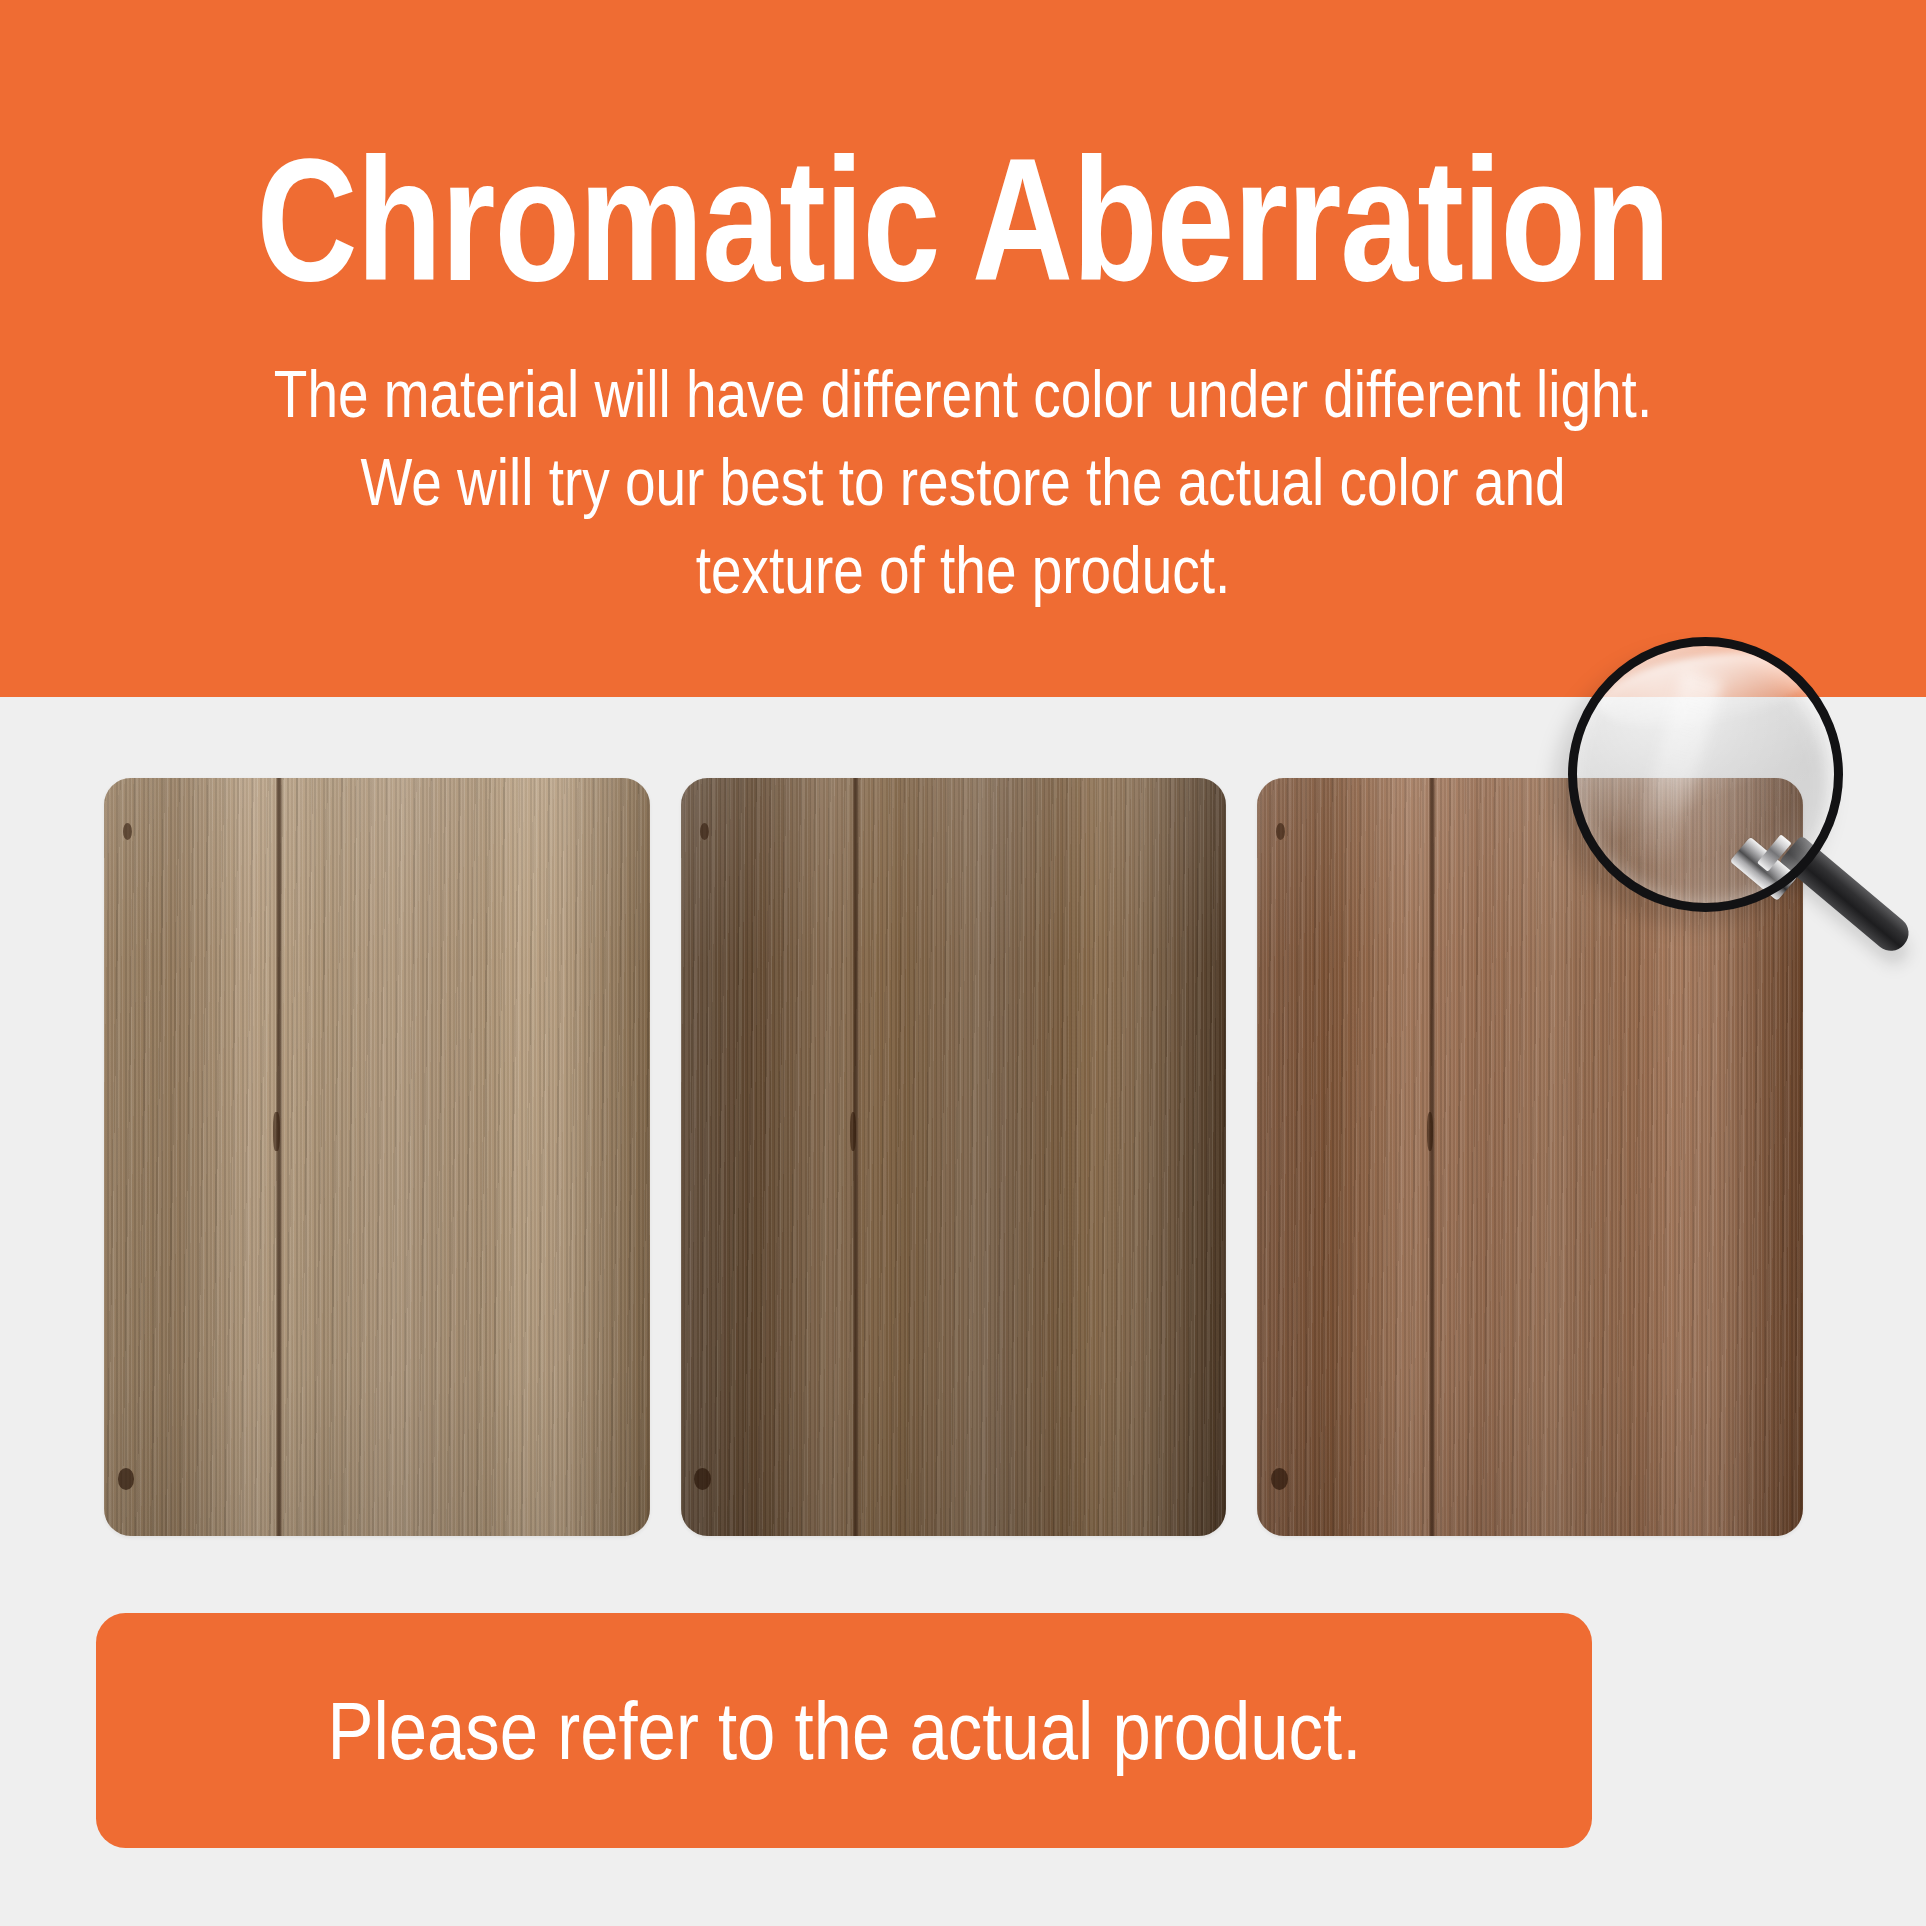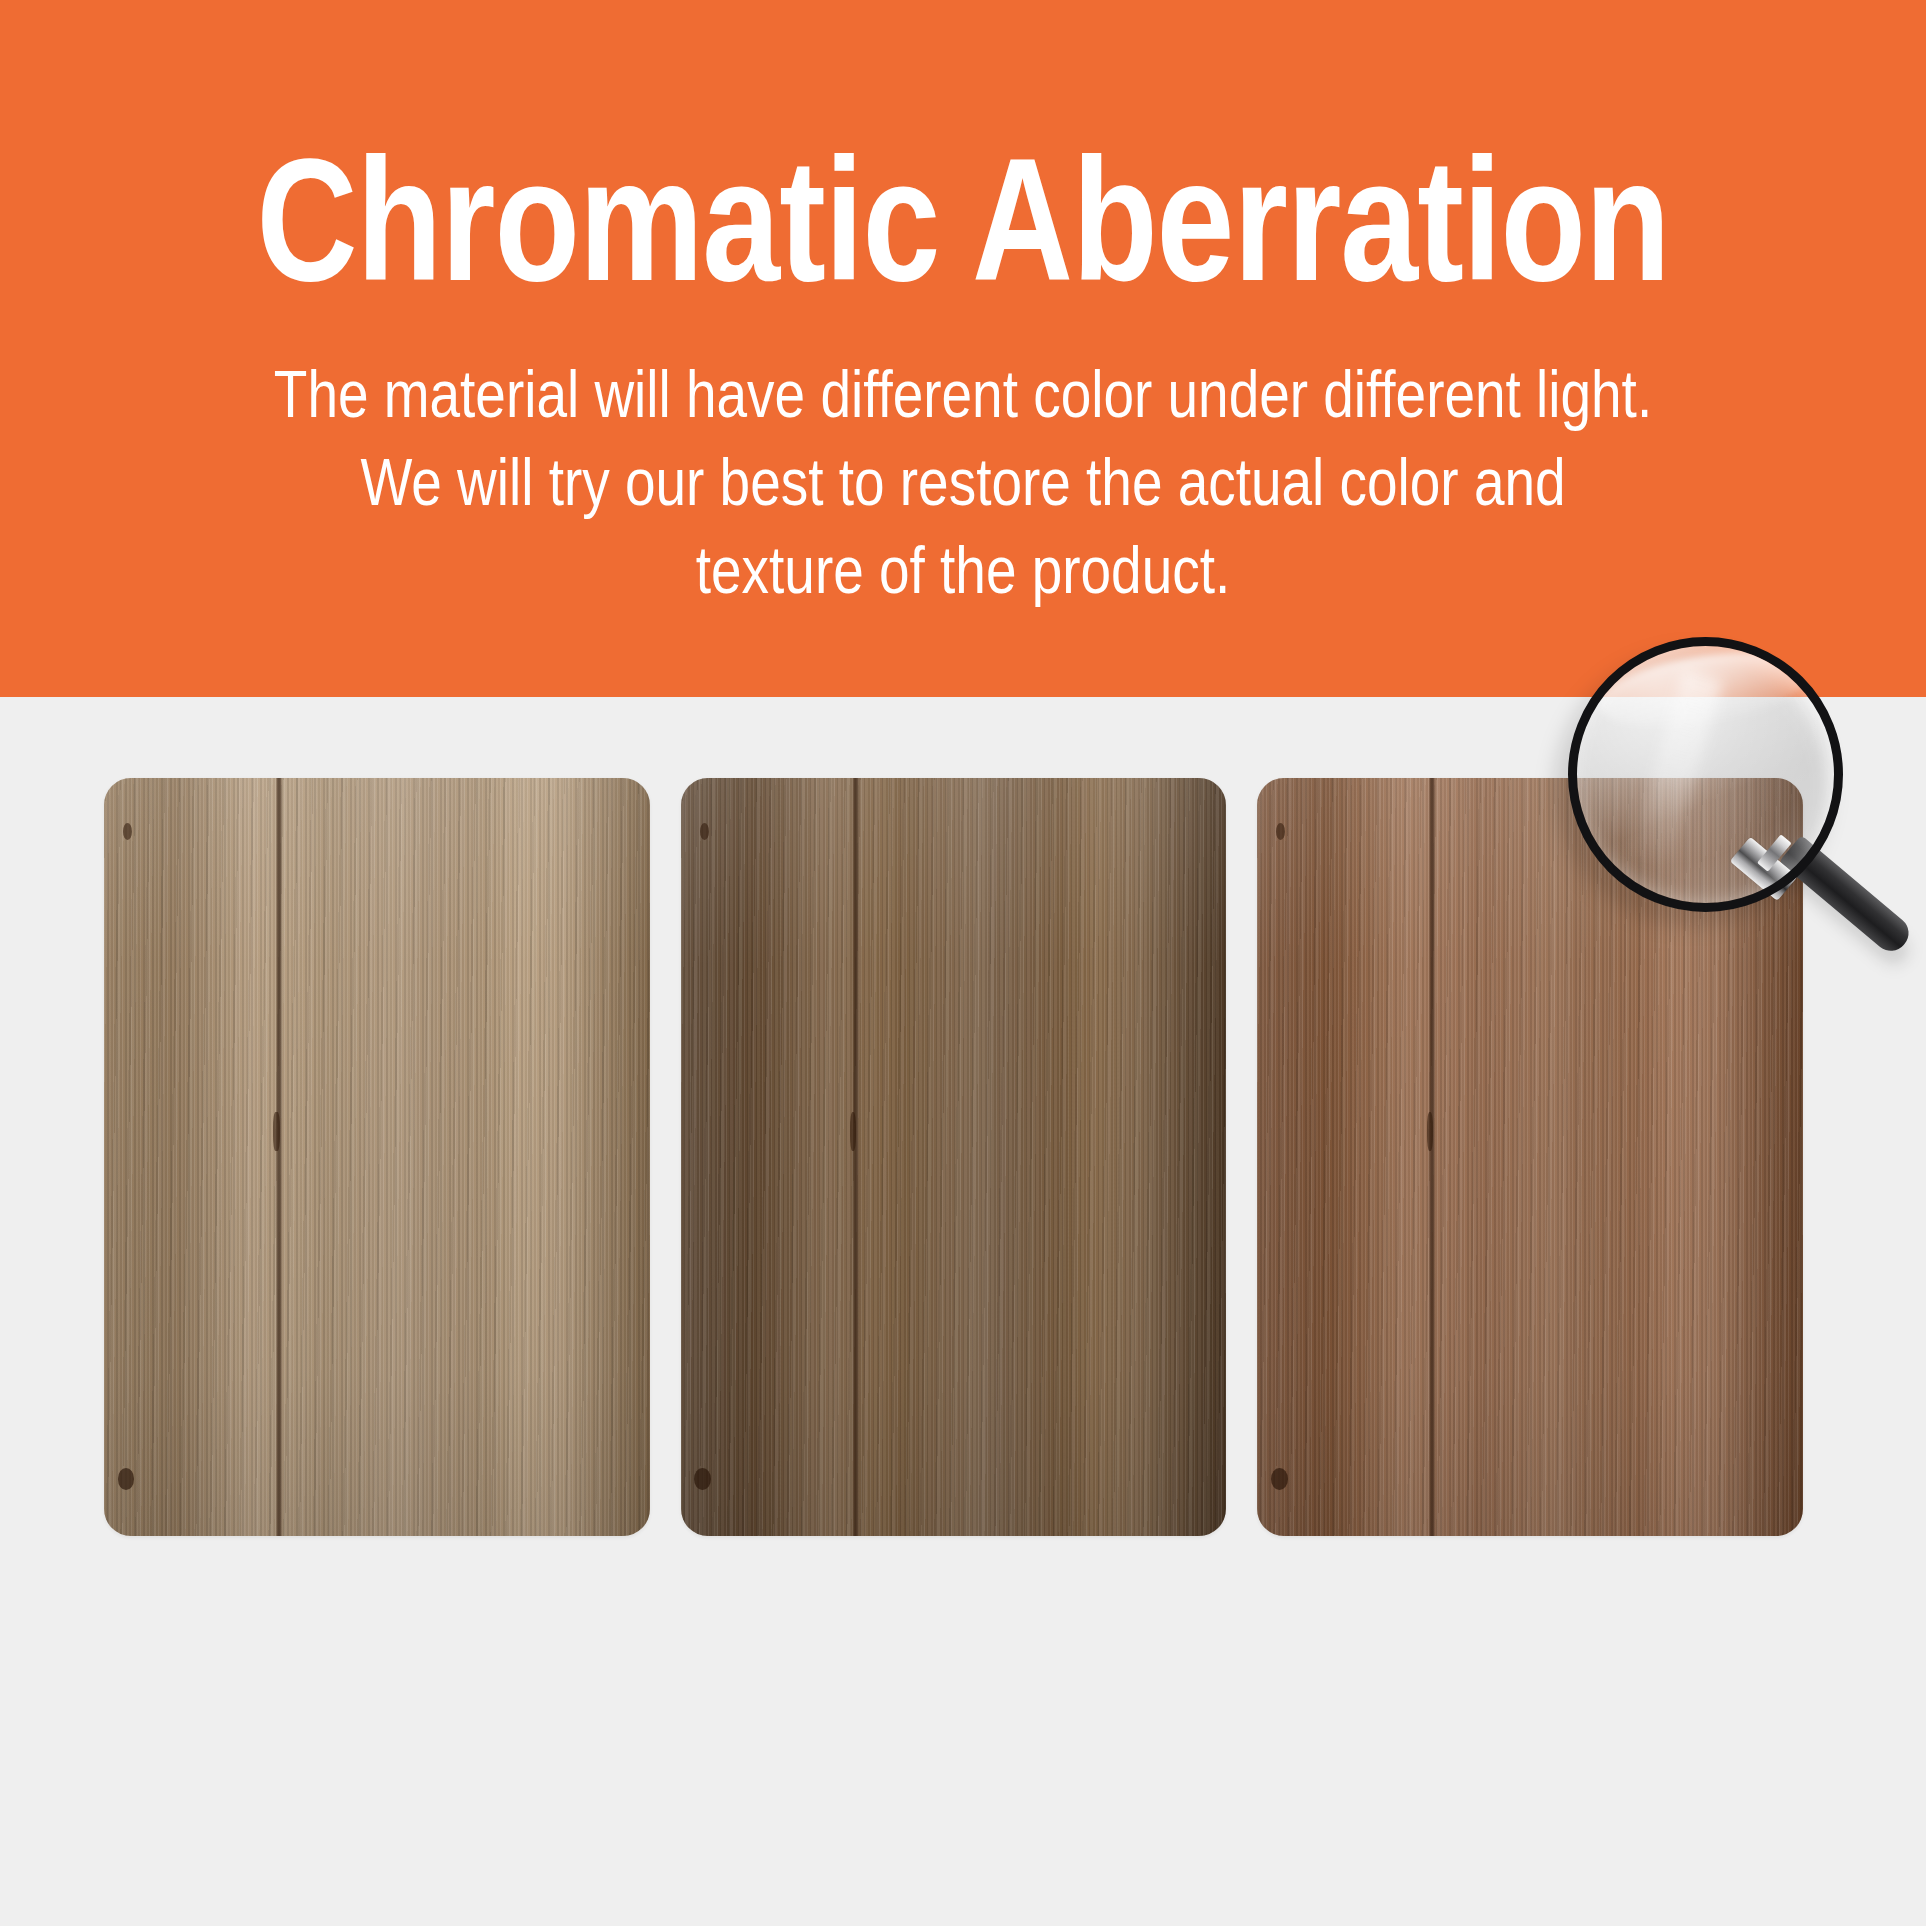--- a/index.html
+++ b/index.html
@@ -225,15 +225,18 @@
     <div class="mag-handle-shadow"></div>
     <div class="mag-handle"></div>
     <div class="mag-ferrule"></div>
     <div class="mag-ferrule2"></div>
     <div class="mag-lens" style="border-color: rgb(18, 18, 20);">
       <span class="mag-sheen-a"></span>
       <span class="mag-sheen-b"></span>
     </div>
   </div>
 
+  <div class="bottom-banner" style="background: rgb(239, 108, 51); border-radius: 29.5px;">
+    <span class="banner-text">Please refer to the actual product.</span>
+  </div>
 
 </div>
 
 
 </body></html>

